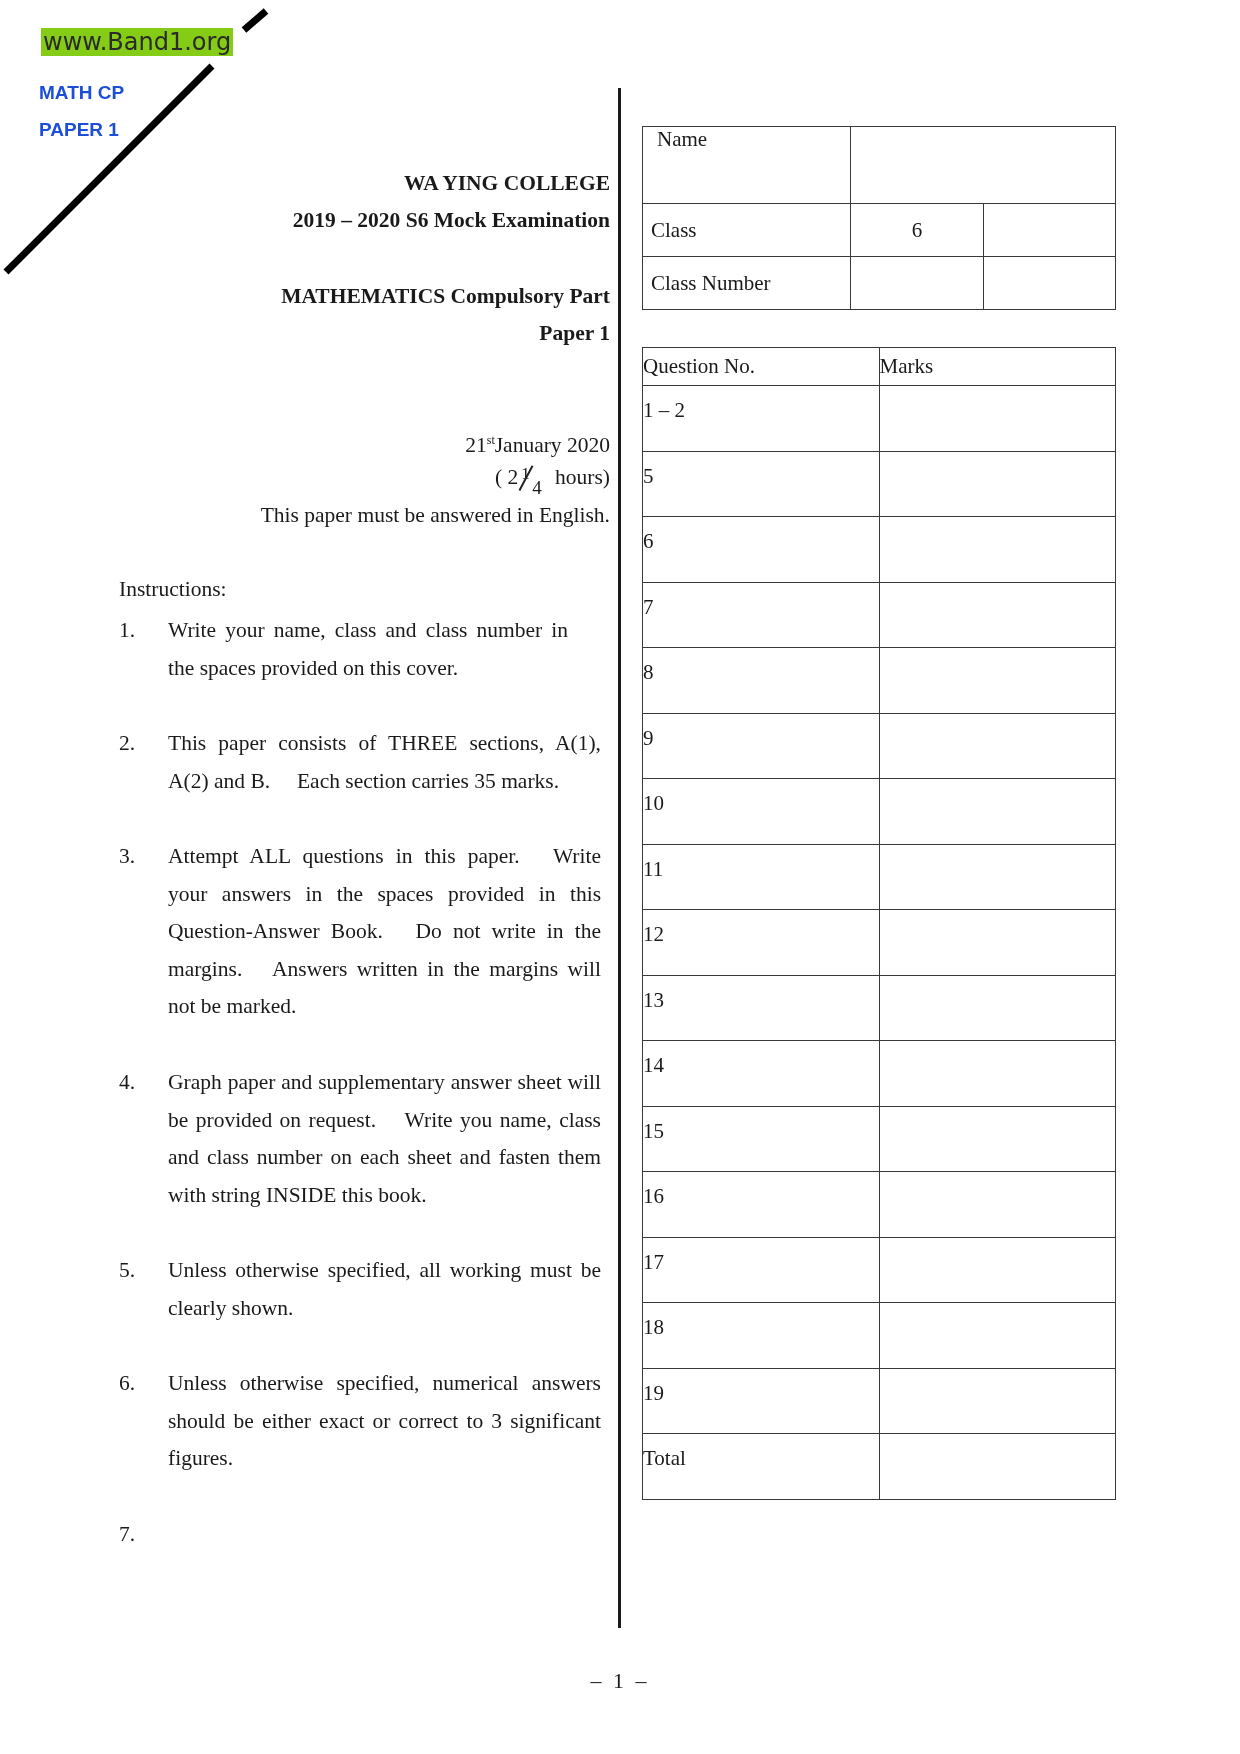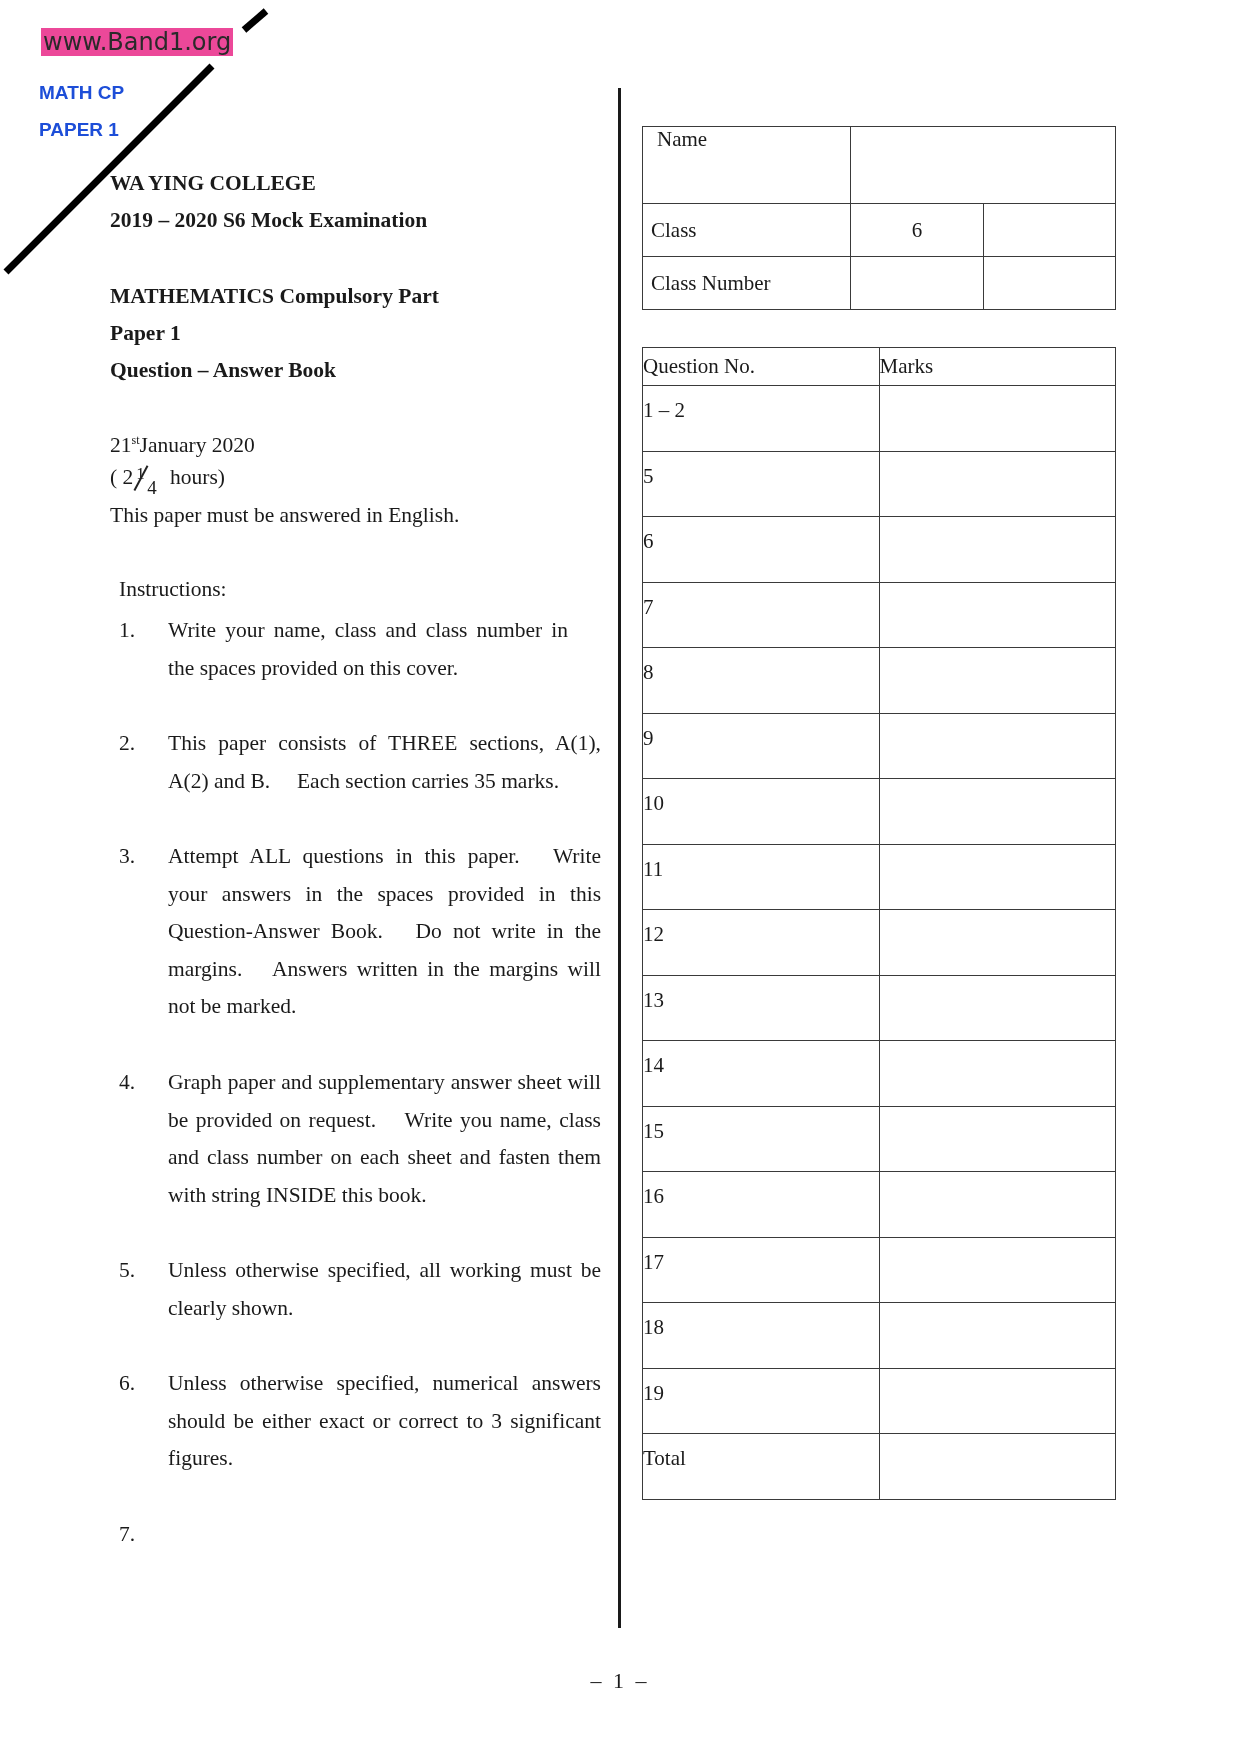--- a/index.html
+++ b/index.html
@@ -1,23 +1,23 @@
 <!DOCTYPE html>
 <html><head>
 <meta charset="utf-8">
 <style>
   html, body { margin:0; padding:0; background:#ffffff; }
   body { width:1240px; height:1754px; position:relative; overflow:hidden;
          font-family:"Liberation Serif", "DejaVu Serif", serif; color:#1a1a1a; }
   .diag { position:absolute; left:0; top:0; }
   .watermark { position:absolute; left:41px; top:28px; font-family:"DejaVu Sans","Liberation Sans",sans-serif;
-               font-size:24px; color:#2a2a2a; background:#ec4899; padding:0 2px; }
+               font-size:24px; color:#2a2a2a; background:#84cc16; padding:0 2px; }
   .tag { position:absolute; left:39px; font-family:"Liberation Sans","DejaVu Sans",sans-serif;
          font-weight:bold; font-size:19px; color:#1d4ed8; }
-  .center-block { position:absolute; left:110px; width:500px; text-align:left; }
+  .center-block { position:absolute; left:110px; width:500px; text-align:right; }
   .title-line { font-weight:bold; font-size:21.5px; height:37px; line-height:37px; }
   .plain-line { font-size:21.5px; line-height:32px; }
   .frac { display:inline-block; position:relative; width:26px; height:30px; vertical-align:-8px; }
   .frac .num { position:absolute; left:3px; top:-4px; font-size:17px; }
   .frac .den { position:absolute; left:14px; top:10px; font-size:19px; }
   .frac .slash { position:absolute; left:7px; top:2px; width:1.5px; height:28px; background:#222; transform:rotate(28deg); }
   sup { font-size:12px; }
   .instr-head { position:absolute; left:119px; top:577px; font-size:21.5px; }
   .instr-head b { font-weight:normal; }
   .instr { position:absolute; left:119px; width:482px; font-size:21.5px; line-height:37.5px; }
@@ -46,21 +46,20 @@
 <div class="tag" style="top:82px">MATH CP</div>
 <div class="tag" style="top:119px">PAPER 1</div>
 
 <div class="center-block" style="top:165px">
   <div class="title-line">WA YING COLLEGE</div>
   <div class="title-line">2019 – 2020 S6 Mock Examination</div>
 </div>
 <div class="center-block" style="top:278px">
   <div class="title-line">MATHEMATICS Compulsory Part</div>
   <div class="title-line">Paper 1</div>
-  <div class="title-line">Question – Answer Book</div>
 </div>
 
 <div class="center-block" style="top:424px">
   <div class="plain-line"><span>21</span><sup>st</sup><span>January 2020</span></div>
   <div class="plain-line">
     <span>( 2</span><span class="frac"><span class="num">1</span><span class="slash"></span><span class="den">4</span></span>&nbsp;&nbsp;<span>hours)</span>
   </div>
   <div class="plain-line" style="margin-top:6px">This paper must be answered in English.</div>
 </div>
 

